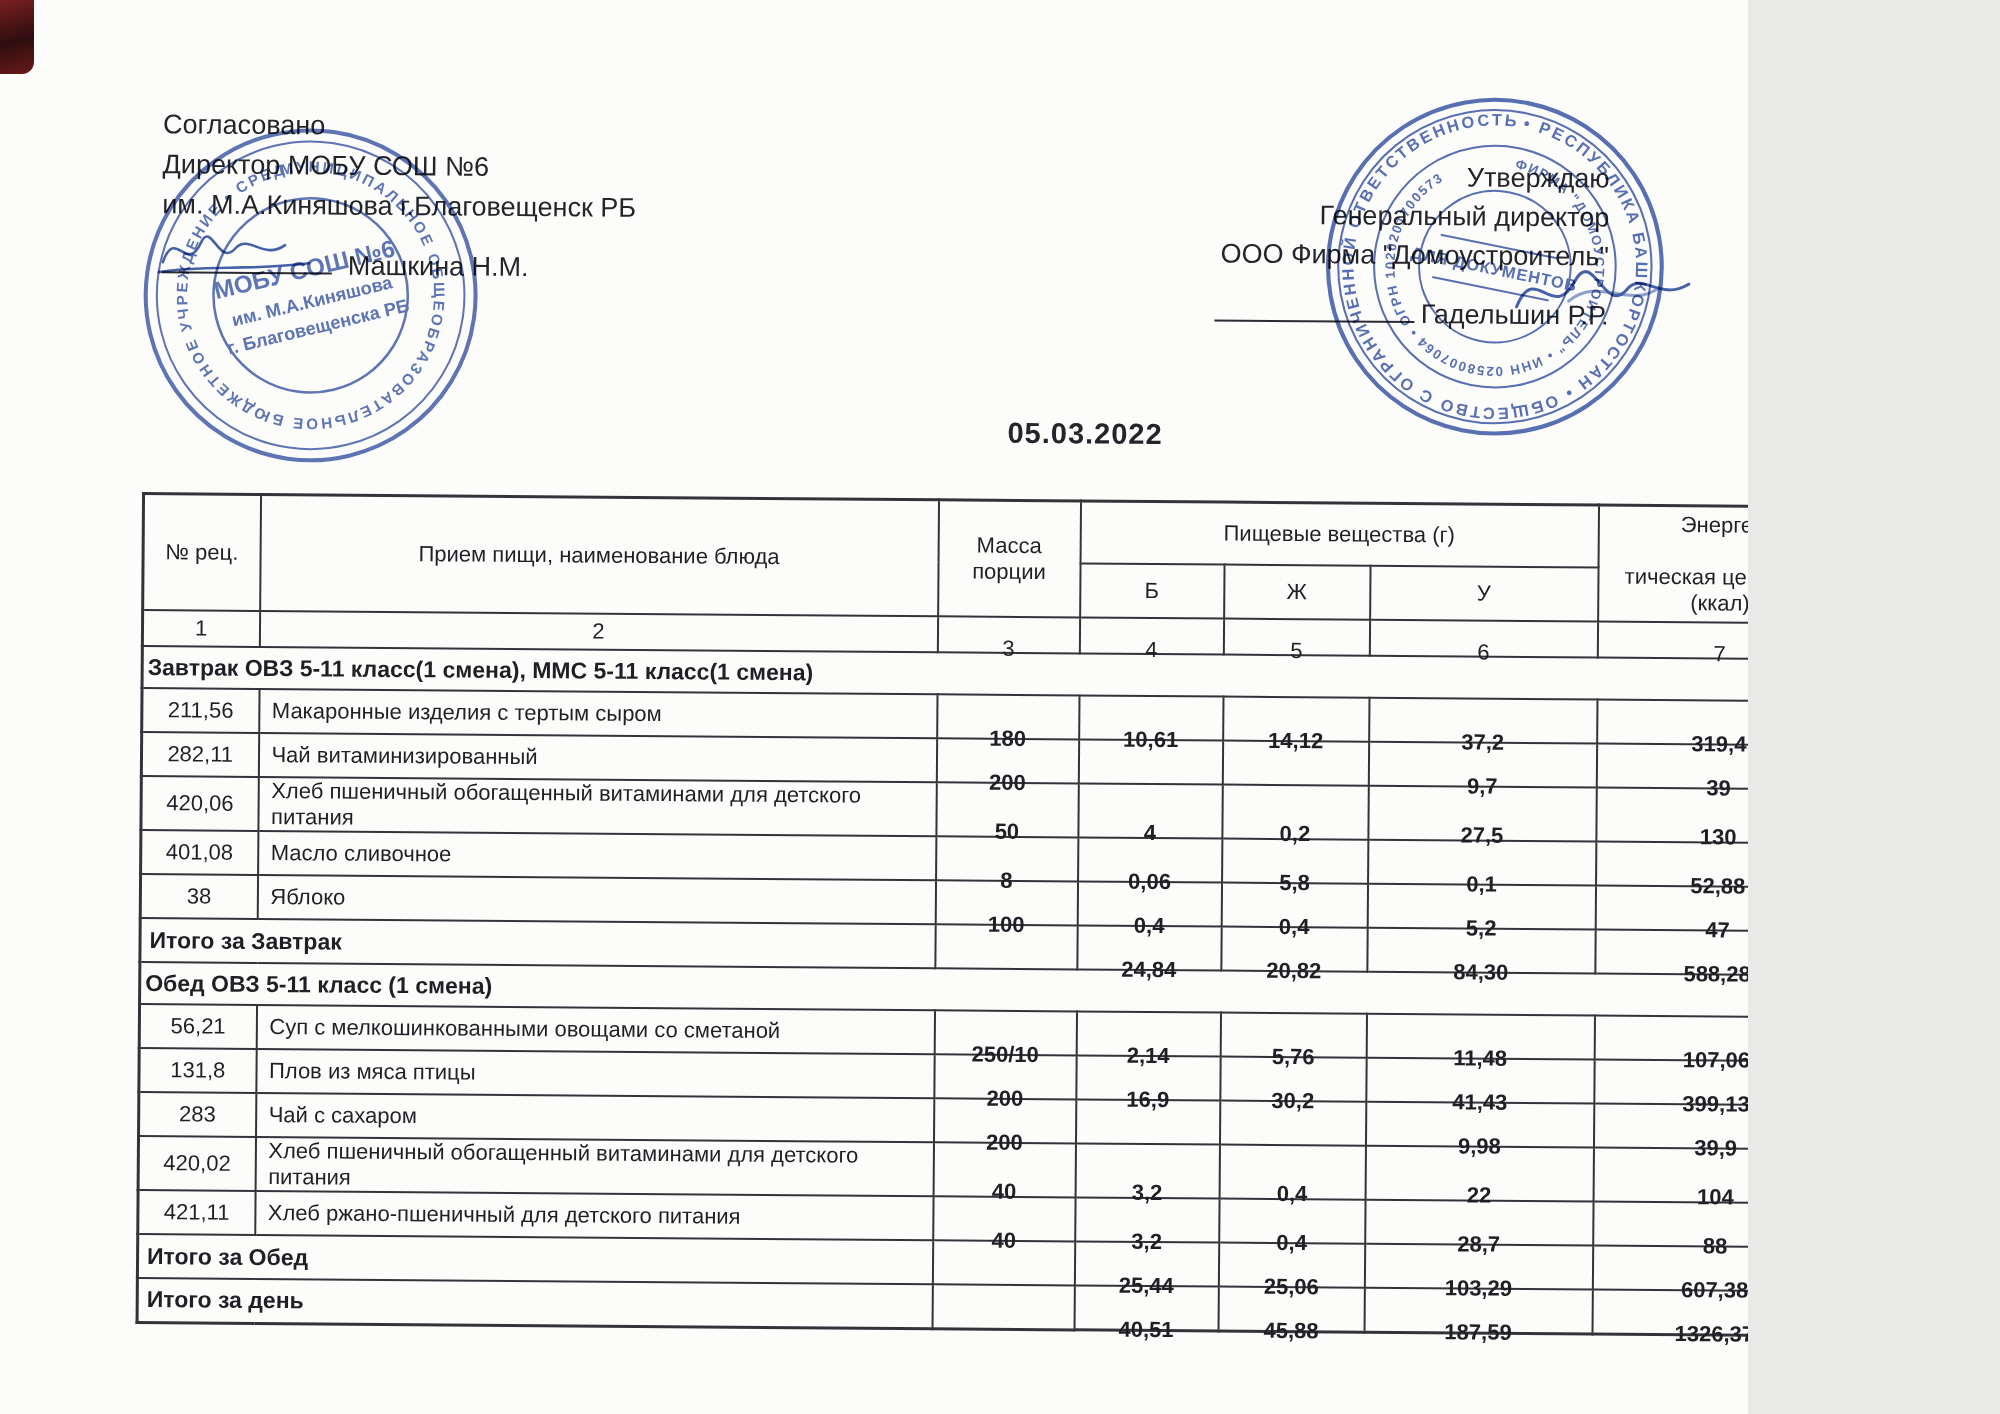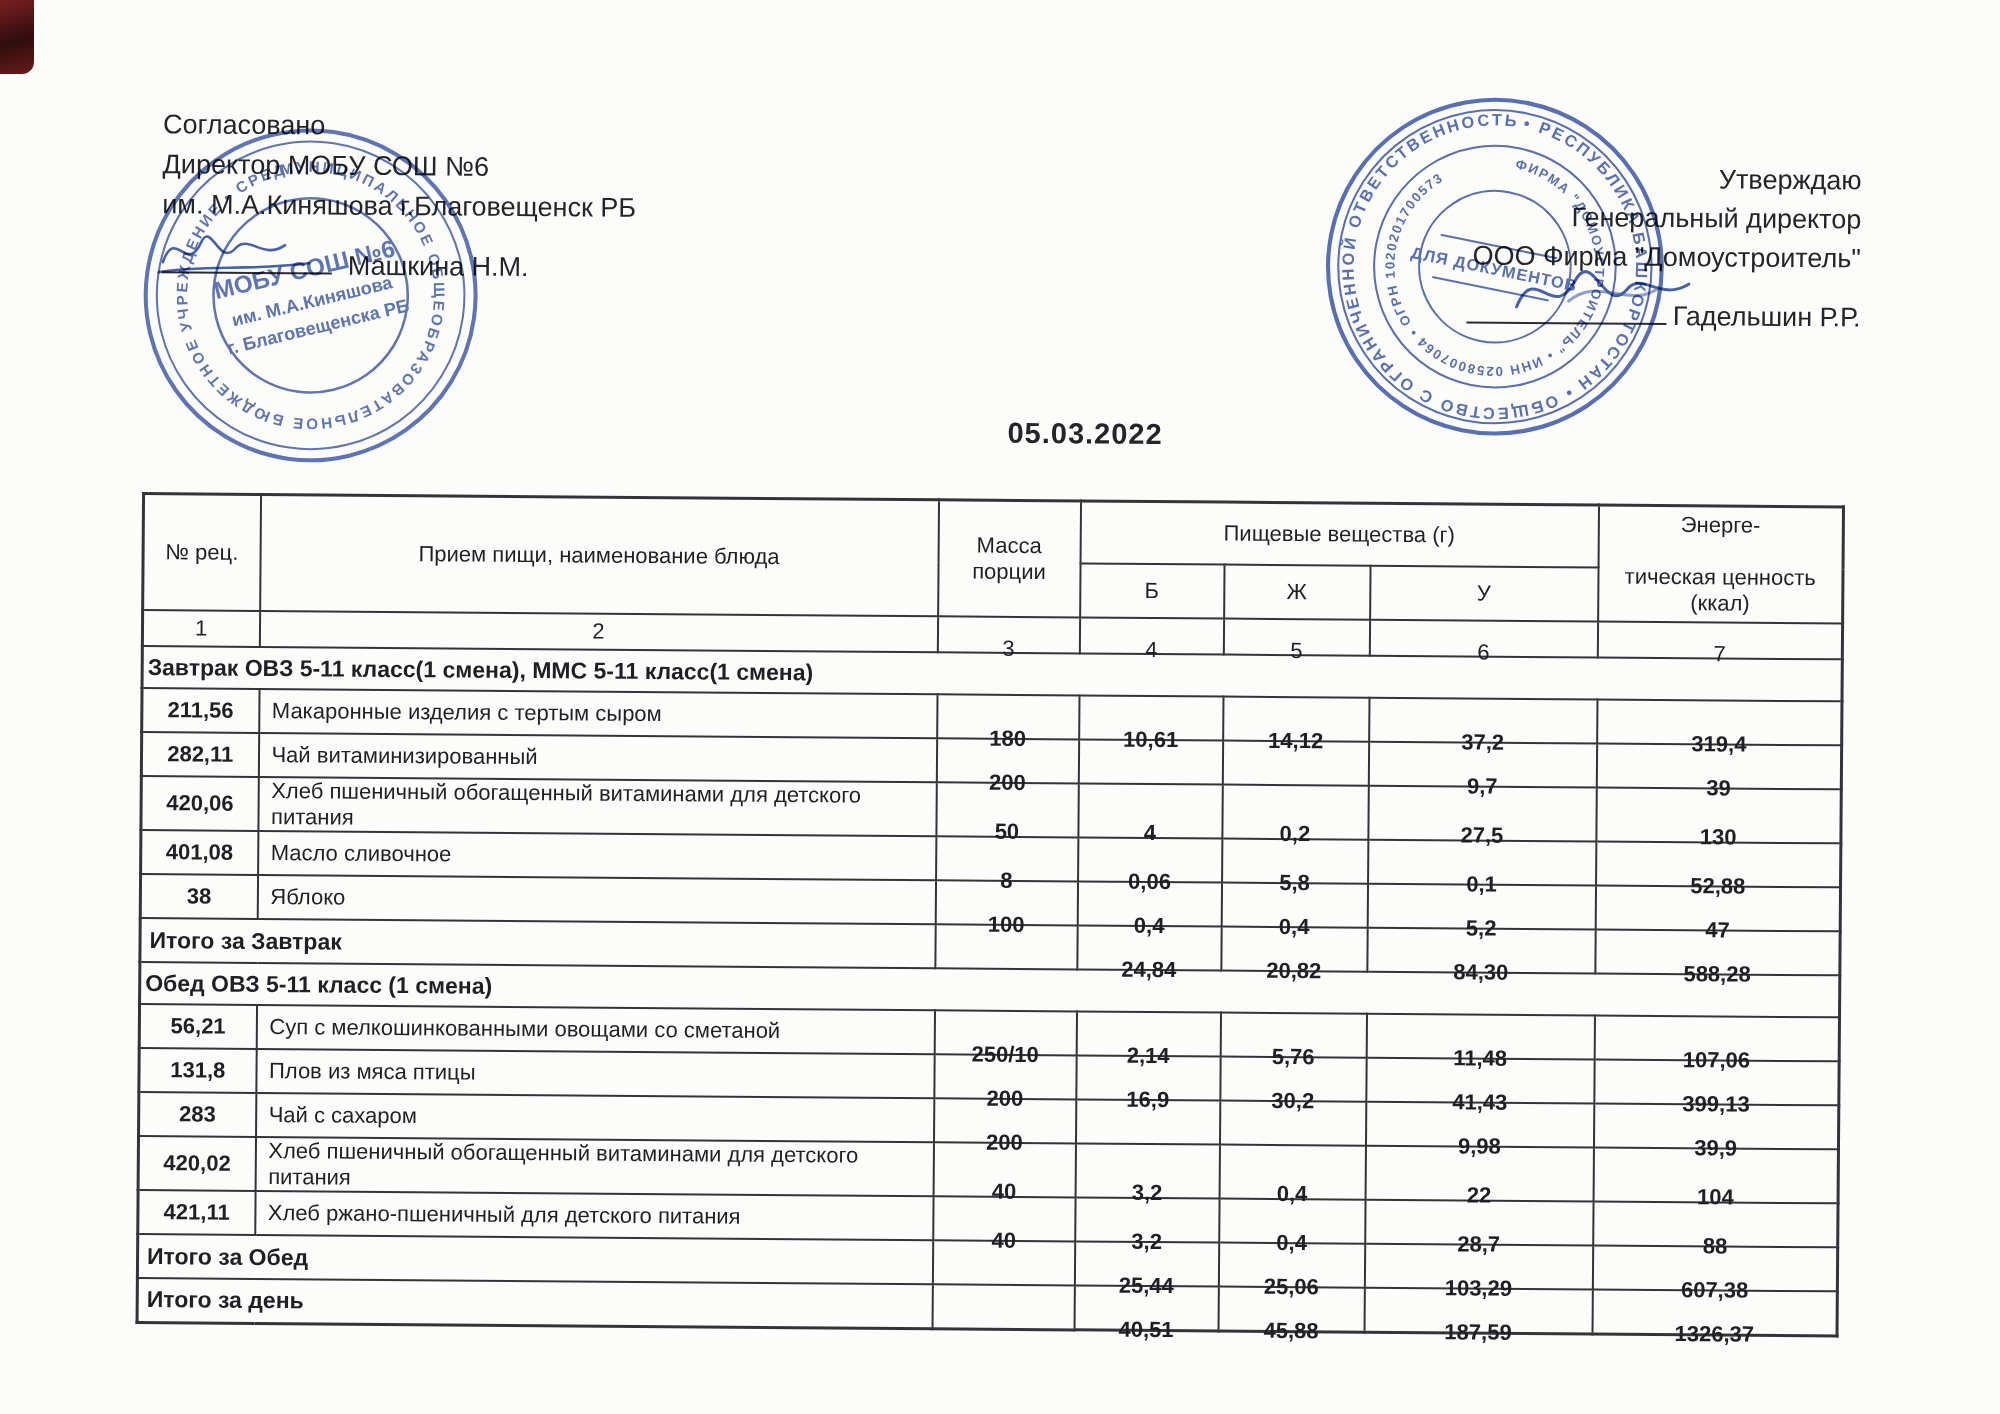--- a/index.html
+++ b/index.html
@@ -3,21 +3,21 @@
 <meta charset="utf-8">
 <style>
   html,body { margin:0; padding:0; }
   body {
     width:2000px; height:1414px;
     background:#e9e9e7;
     font-family:"Liberation Sans", sans-serif;
     color:#23252b;
   }
   .page {
-    position:relative; width:2000px; height:1414px;
+    position:relative; width:1748px; height:1414px;
     background:#fcfcfa; overflow:hidden;
   }
   .sheet { position:absolute; inset:0; transform:rotate(0.45deg); transform-origin:140px 120px; }
 
   
   .scan-artifact {
     position:absolute; left:0; top:0; width:34px; height:74px;
     background:linear-gradient(165deg,#7a2020 0%,#2e0d0e 55%,#6b1a1a 100%);
     border-bottom-right-radius:12px;
   }
@@ -55,21 +55,21 @@
   }
   .menu-table thead th { font-weight:400; text-align:center; }
   .row-h1 th { height:60px; }
   .row-h2 th { height:52px; }
   .nums-row td { height:34px; text-align:center; font-weight:400; }
   .energy-cell div:first-child { margin-bottom:26px; }
   .section-row td {
     height:40px; font-weight:700; font-size:23px; text-align:left; padding-left:4px;
   }
   .data-row { height:44px; }
-  .data-row .c-rec { text-align:center; font-weight:700; }
+  .data-row .c-rec { text-align:center; font-weight:400; }
   .data-row .c-name { text-align:left; padding-left:12px; font-weight:400; }
   .c-mass, .c-val { text-align:center; }
   .total-row { height:44px; }
   .total-label { text-align:left; padding-left:6px; font-weight:700; font-size:23px; }
   .num { font-weight:700; }
   
   .shift { display:inline-block; transform:translateY(22px); }
   .shift-sm { display:inline-block; transform:translateY(14px); }
 </style>
 </head>

